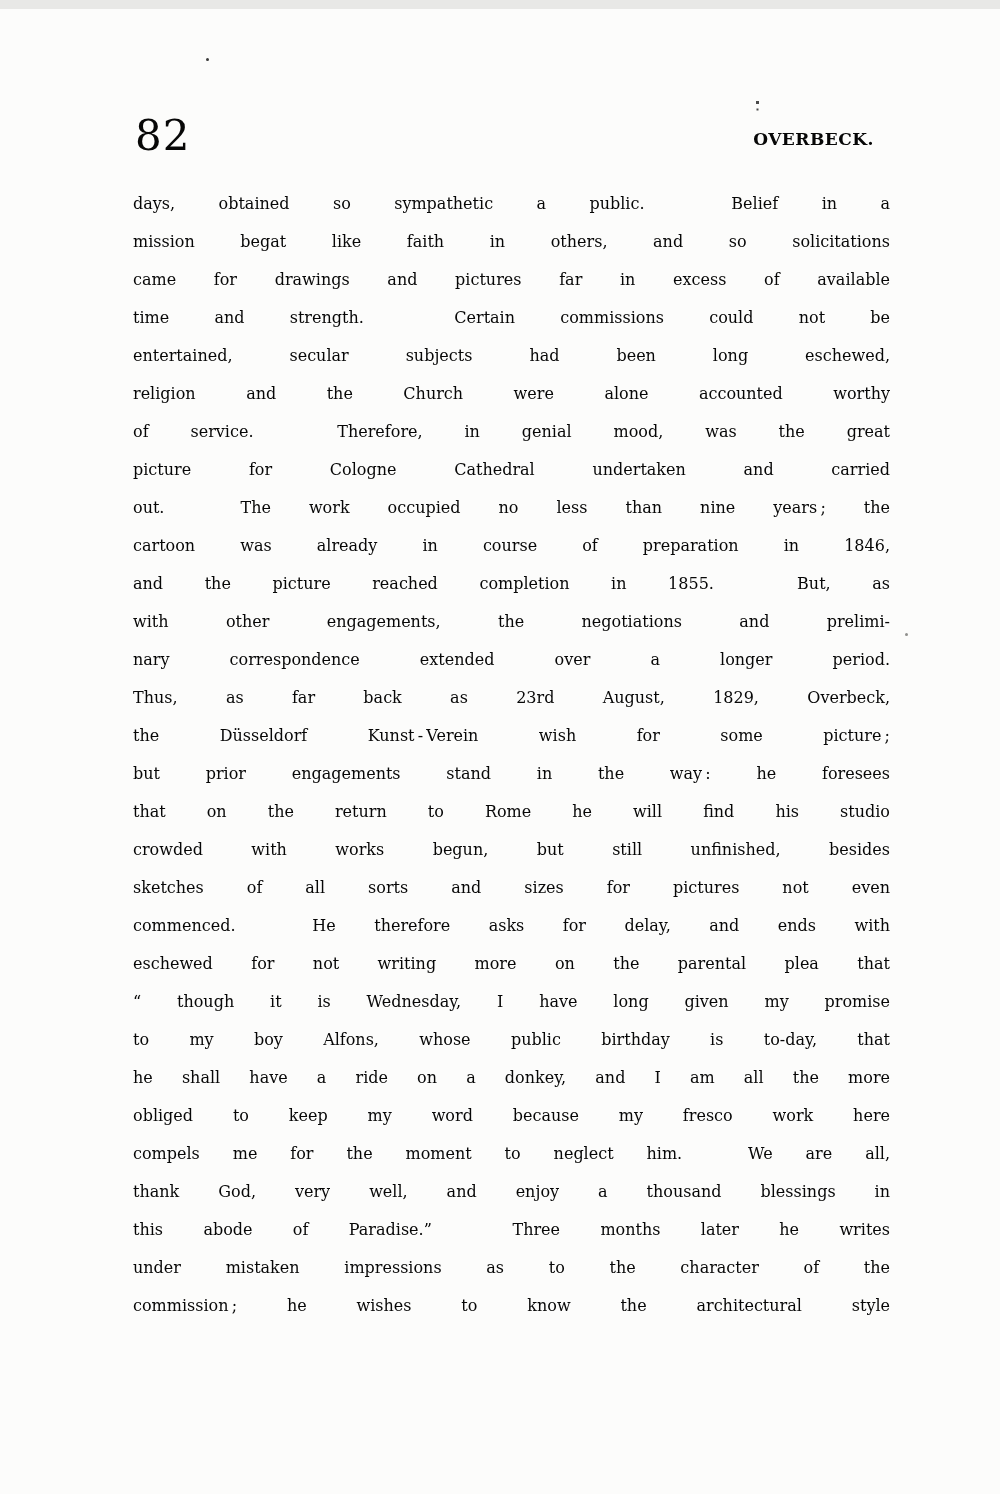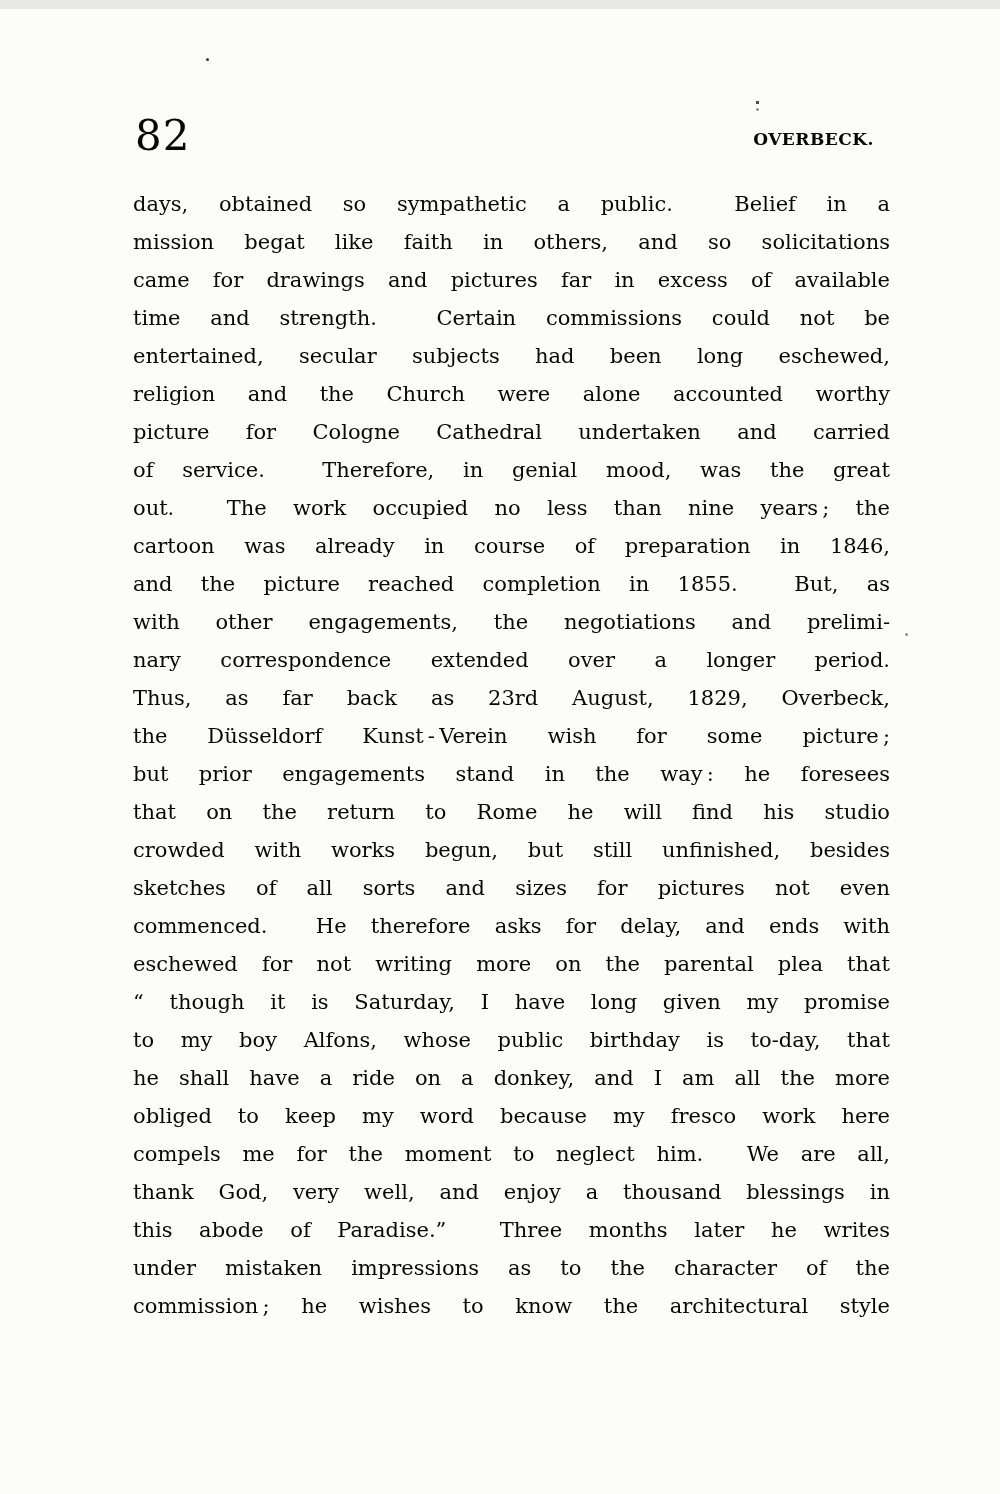--- a/index.html
+++ b/index.html
@@ -43,21 +43,21 @@
     letter-spacing: 0.5px;
     line-height: 1;
   }
   .body-text {
     position: absolute;
     left: 133px;
     top: 176px;
     width: 757px;
   }
   .line {
-    font-size: 21px;
+    font-size: 16px;
     line-height: 38px;
     white-space: pre-wrap;
     text-align: justify;
     text-align-last: justify;
     text-justify: inter-word;
   }
   .speck {
     position: absolute;
     background: #3a3a3a;
     border-radius: 50%;
@@ -86,36 +86,36 @@
     <div class="title">OVERBECK.</div>
   </header>
 
   <main class="body-text">
       <div class="line">days, obtained so sympathetic a public.  Belief in a</div>
       <div class="line">mission begat like faith in others, and so solicitations</div>
       <div class="line">came for drawings and pictures far in excess of available</div>
       <div class="line">time and strength.  Certain commissions could not be</div>
       <div class="line">entertained, secular subjects had been long eschewed,</div>
       <div class="line">religion and the Church were alone accounted worthy</div>
+      <div class="line">of service.  Therefore, in genial mood, was the great</div>
       <div class="line">picture for Cologne Cathedral undertaken and carried</div>
-      <div class="line">of service.  Therefore, in genial mood, was the great</div>
       <div class="line">out.  The work occupied no less than nine years ; the</div>
       <div class="line">cartoon was already in course of preparation in 1846,</div>
       <div class="line">and the picture reached completion in 1855.  But, as</div>
       <div class="line">with other engagements, the negotiations and prelimi-</div>
       <div class="line">nary correspondence extended over a longer period.</div>
       <div class="line">Thus, as far back as 23rd August, 1829, Overbeck,</div>
       <div class="line">the Düsseldorf Kunst - Verein wish for some picture ;</div>
       <div class="line">but prior engagements stand in the way : he foresees</div>
       <div class="line">that on the return to Rome he will find his studio</div>
       <div class="line">crowded with works begun, but still unfinished, besides</div>
       <div class="line">sketches of all sorts and sizes for pictures not even</div>
       <div class="line">commenced.  He therefore asks for delay, and ends with</div>
       <div class="line">eschewed for not writing more on the parental plea that</div>
-      <div class="line">“ though it is Saturday, I have long given my promise</div>
+      <div class="line">“ though it is Wednesday, I have long given my promise</div>
       <div class="line">to my boy Alfons, whose public birthday is to-day, that</div>
       <div class="line">he shall have a ride on a donkey, and I am all the more</div>
       <div class="line">obliged to keep my word because my fresco work here</div>
       <div class="line">compels me for the moment to neglect him.  We are all,</div>
       <div class="line">thank God, very well, and enjoy a thousand blessings in</div>
       <div class="line">this abode of Paradise.”  Three months later he writes</div>
       <div class="line">under mistaken impressions as to the character of the</div>
       <div class="line">commission ; he wishes to know the architectural style</div>
     </main>
 

